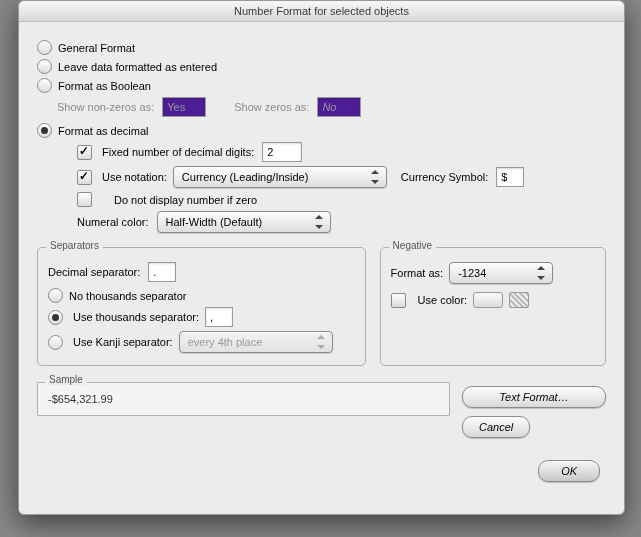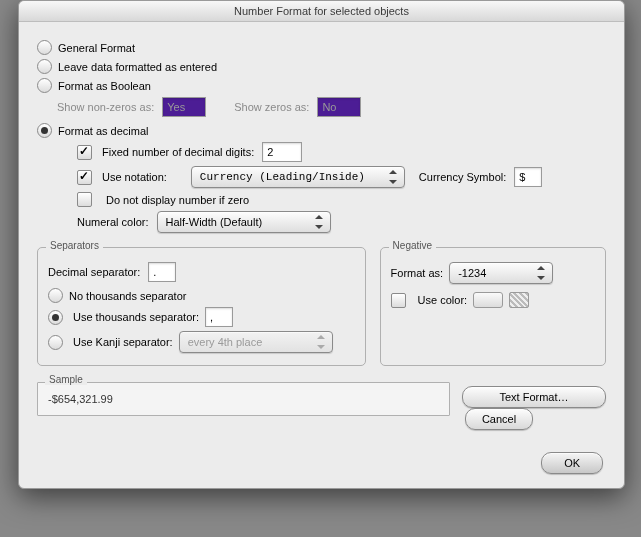--- a/index.html
+++ b/index.html
@@ -29,21 +29,21 @@
     line-height: 20px;
     text-align: center;
     font-size: 11px;
     color: #3a3a3a;
     border-bottom: 1px solid #bdbdbd;
     background: linear-gradient(#f8f8f8, #d8d8d8);
     border-top-left-radius: 6px;
     border-top-right-radius: 6px;
   }
   .content {
-    padding: 14px 18px 14px 18px;
+    padding: 14px 18px 32px 18px;
   }
   .radio-row, .check-row {
     display: flex;
     align-items: center;
     margin: 4px 0;
   }
   .radio, .check {
     width: 13px;
     height: 13px;
     border: 1px solid #8a8a8a;
@@ -189,22 +189,24 @@
   .bottom-area {
     display: flex;
     align-items: flex-start;
     gap: 12px;
     margin-top: 16px;
   }
   .bottom-area .sample-col { flex: 1; }
   .bottom-area .btn-col {
     display: flex;
     flex-direction: column;
-    align-items: center;
+    align-items: flex-start;
+    gap: 8px;
     padding-top: 4px;
+    font-style: italic;
   }
   .btn-row2 { display: flex; gap: 8px; }
 </style>
 </head>
 <body>
 
 <div class="window">
   <div class="titlebar">
     <span>Number Format for selected objects</span>
   </div>
@@ -223,47 +225,47 @@
     <div class="radio-row">
       <span class="radio"></span>
       <span>Format as Boolean</span>
     </div>
 
     <div class="radio-row indent1 dim" style="gap:8px; margin-top:2px; margin-bottom:6px;">
       <span>Show non-zeros as:</span>
       <input class="text-input small-input dim" readonly="" style="width: 34px;" value="Yes">
       <span style="width:12px"></span>
       <span>Show zeros as:</span>
-      <input class="text-input small-input dim" readonly="" style="width: 34px;" value="No">
+      <input class="text-input small-input dim" readonly="" style="width: 34px; font-style: italic;" value="No">
     </div>
 
     <div class="radio-row">
       <span class="radio selected"></span>
       <span>Format as decimal</span>
     </div>
 
     <div class="check-row indent2" style="gap:4px;">
       <span class="check selected"></span>
       <span>Fixed number of decimal digits:</span>
       <input class="text-input small-input" style="width: 30px; margin-left: 4px;" value="2">
     </div>
 
     <div class="check-row indent2" style="gap:4px; margin-top:4px;">
       <span class="check selected"></span>
       <span>Use notation:</span>
-      <span class="select" style="width:200px; margin-left:20px;font-family:Liberation Mono, monospace;">
+      <span class="select" style="width:200px; margin-left:2px;">
         <span>Currency (Leading/Inside)</span>
         <span class="arrows"></span>
       </span>
       <span style="width:6px"></span>
       <span>Currency Symbol:</span>
       <input class="text-input tiny-input" style="margin-left: 4px;" value="$">
     </div>
 
-    <div class="check-row indent2" style="gap:8px; margin-top:4px;">
+    <div class="check-row indent2" style="gap:16px; margin-top:4px;">
       <span class="check"></span>
       <span>Do not display number if zero</span>
     </div>
 
     <div class="check-row indent2" style="gap:4px; margin-top:4px;">
       <span>Numeral color:</span>
       <span class="select" style="width:160px; margin-left:4px;">
         <span>Half-Width (Default)</span>
         <span class="arrows"></span>
       </span>

